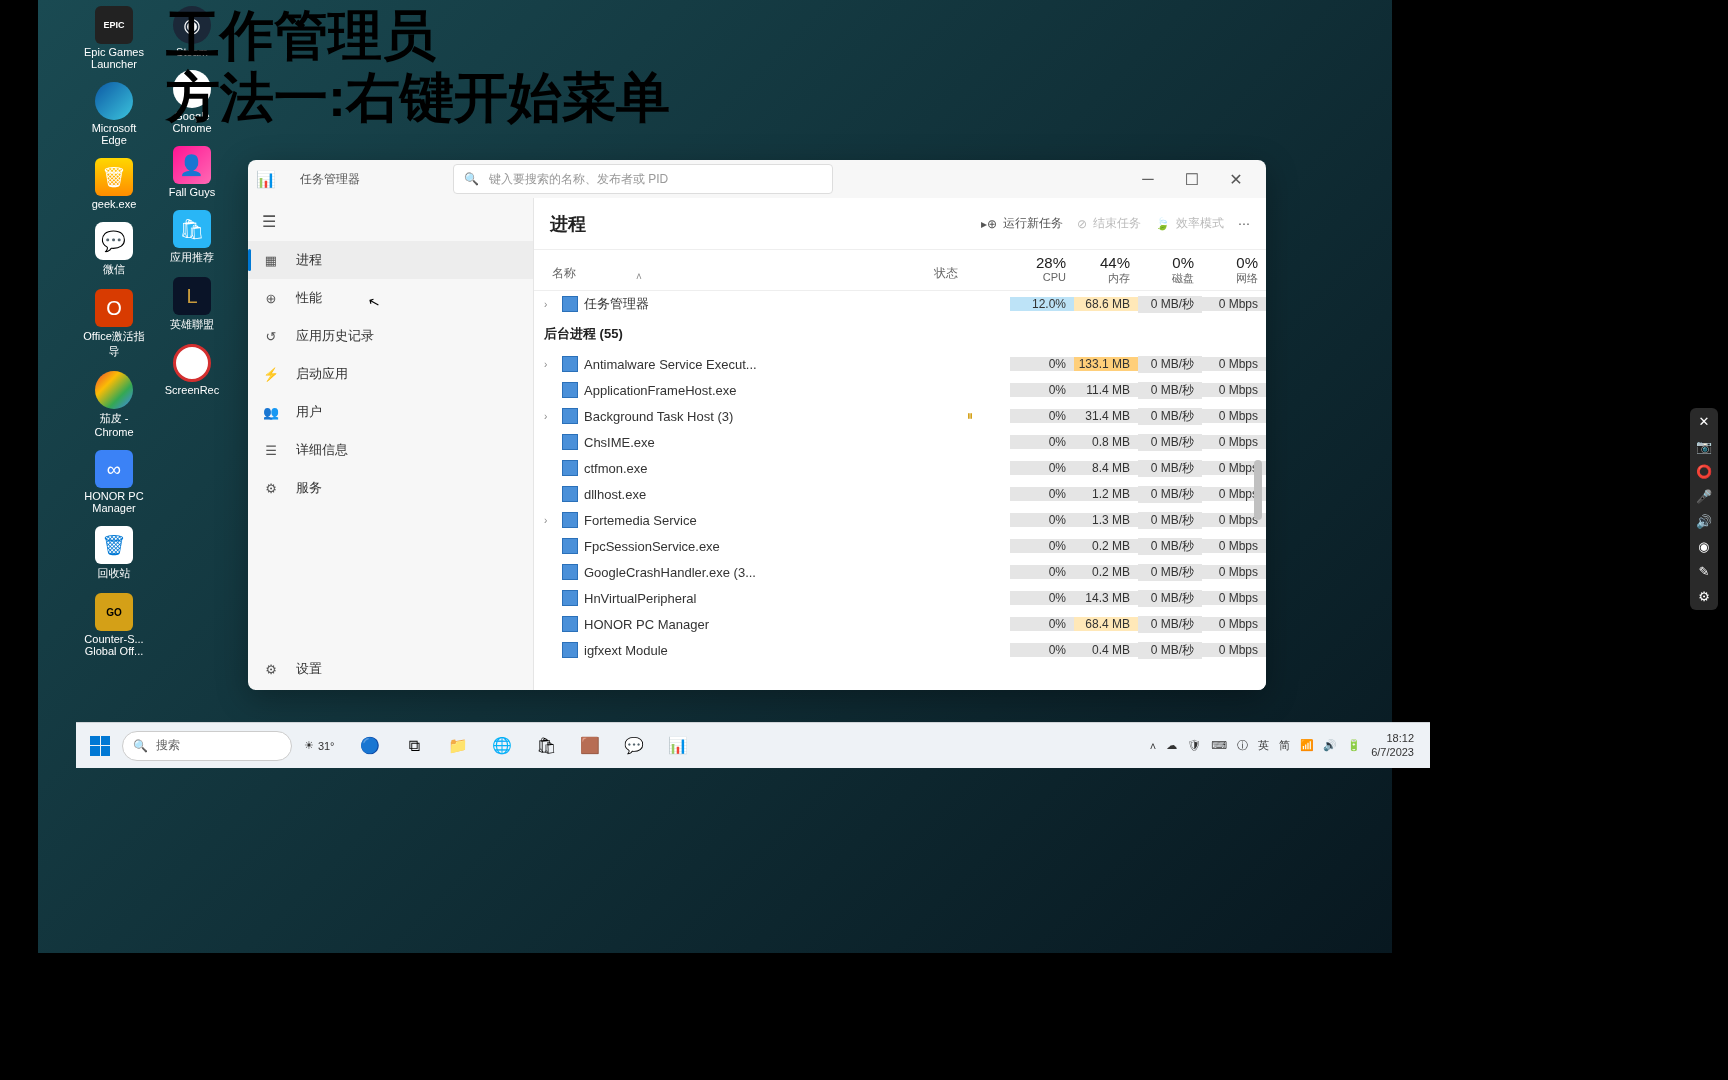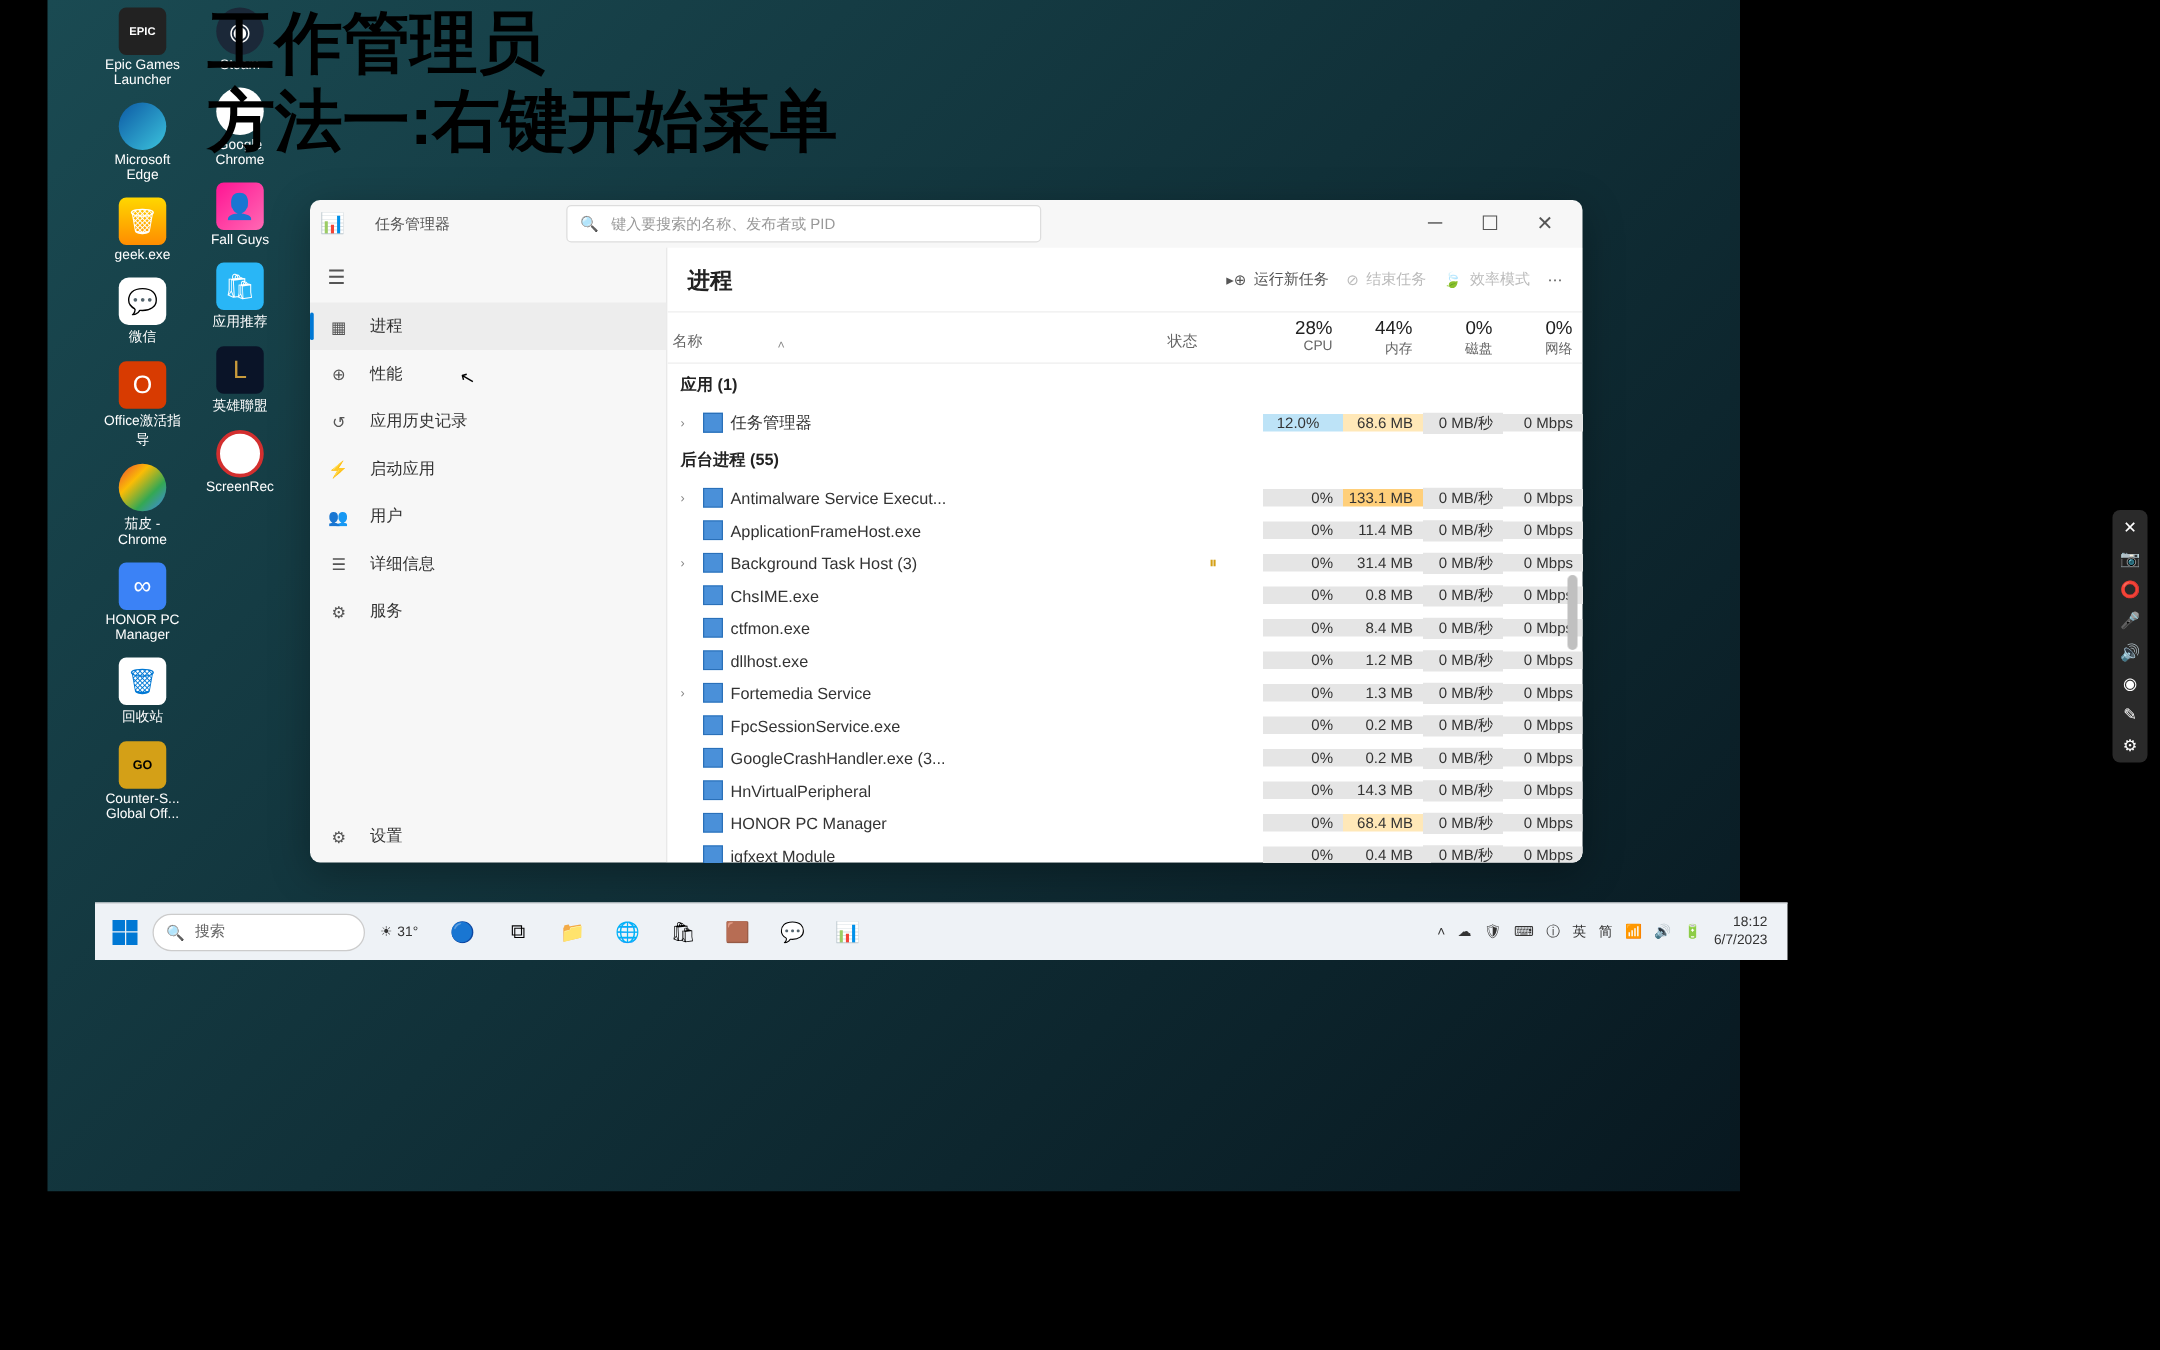--- a/index.html
+++ b/index.html
@@ -50,37 +50,37 @@
 .tm-settings { padding: 12px 14px; display: flex; align-items: center; gap: 16px; font-size: 13px; color: #333; cursor: pointer; }
 
 .tm-main { flex: 1; background: #fff; display: flex; flex-direction: column; overflow: hidden; }
 .tm-toolbar { height: 52px; display: flex; align-items: center; padding: 0 16px; gap: 12px; border-bottom: 1px solid #eee; }
 .tm-toolbar-title { font-size: 18px; font-weight: 600; color: #222; }
 .tm-toolbar-actions { margin-left: auto; display: flex; gap: 14px; align-items: center; }
 .tm-action { display: flex; align-items: center; gap: 6px; font-size: 12px; color: #555; cursor: pointer; }
 .tm-action.disabled { color: #bbb; }
 
 .tm-headers { display: flex; font-size: 12px; color: #666; border-bottom: 1px solid #eee; }
-.col-name { flex: 1; padding: 8px 4px; display: flex; align-items: flex-end; }
+.col-name { flex: 1; padding: 8px 18px; display: flex; align-items: flex-end; }
 .col-status { width: 80px; padding: 8px 4px; display: flex; align-items: flex-end; }
 .col-metric { width: 64px; padding: 4px 8px; text-align: right; }
 .metric-pct { font-size: 15px; color: #222; }
 .metric-lbl { font-size: 11px; color: #666; }
 .sort-arrow { font-size: 10px; color: #888; margin-left: 60px; }
 
 .tm-rows { flex: 1; overflow-y: auto; font-size: 13px; }
 .tm-group { padding: 8px 10px; font-weight: 600; color: #222; }
 .tm-row { display: flex; align-items: center; height: 26px; }
 .row-name { flex: 1; padding: 0 10px; display: flex; align-items: center; gap: 6px; color: #333; overflow: hidden; white-space: nowrap; text-overflow: ellipsis; }
 .toggle-arrow { width: 12px; color: #888; font-size: 10px; }
 .row-icon { width: 16px; height: 16px; background: #4a90d9; border: 1px solid #2a70b9; display: inline-block; flex-shrink: 0; }
 .row-status { width: 80px; text-align: center; color: #d4a017; }
 .row-cell { width: 64px; text-align: right; padding-right: 8px; font-size: 12px; color: #333; }
 .heat-low { background: #e5e5e5; }
-.heat-cpu { background: #bde3f7; text-align: center; }
+.heat-cpu { background: #bde3f7; }
 .heat-mid { background: #ffe8b8; }
 .heat-high { background: #ffcf7a; }
 .tm-scrollbar { position: absolute; right: 4px; top: 300px; width: 8px; height: 60px; background: #c0c0c0; border-radius: 4px; }
 
 .cursor { position: absolute; left: 330px; top: 294px; font-size: 14px; color: #000; z-index: 200; transform: rotate(-15deg); }
 
 .rec-toolbar { position: absolute; right: 10px; top: 408px; width: 28px; background: #2a2a2a; border-radius: 6px; padding: 6px 0; display: flex; flex-direction: column; gap: 10px; align-items: center; color: #fff; font-size: 13px; z-index: 50; }
 
 .taskbar { position: absolute; left: 38px; bottom: 185px; width: 1354px; height: 46px; background: #eef2f6; display: flex; align-items: center; padding: 0 6px; gap: 4px; border-top: 1px solid #d0d4d8; }
 .tb-start { width: 36px; height: 36px; display: flex; align-items: center; justify-content: center; cursor: pointer; }
@@ -268,21 +268,20 @@
               <div class="metric-pct">0%</div>
               <div class="metric-lbl">磁盘</div>
             </div>
           <div class="col-metric">
               <div class="metric-pct">0%</div>
               <div class="metric-lbl">网络</div>
             </div>
         </div>
 
         <div class="tm-rows" id="tm-rows">
-            <div class="tm-group">应用 (1)</div>
             <div class="tm-row">
               <div class="row-name">
                 <span class="toggle-arrow">›</span>
                 <span class="row-icon"></span>
                 <span>任务管理器</span>
               </div>
   <div class="row-status"></div>
   <div class="row-cell heat-cpu">12.0%</div>
   <div class="row-cell heat-mid">68.6 MB</div>
   <div class="row-cell heat-low">0 MB/秒</div>

